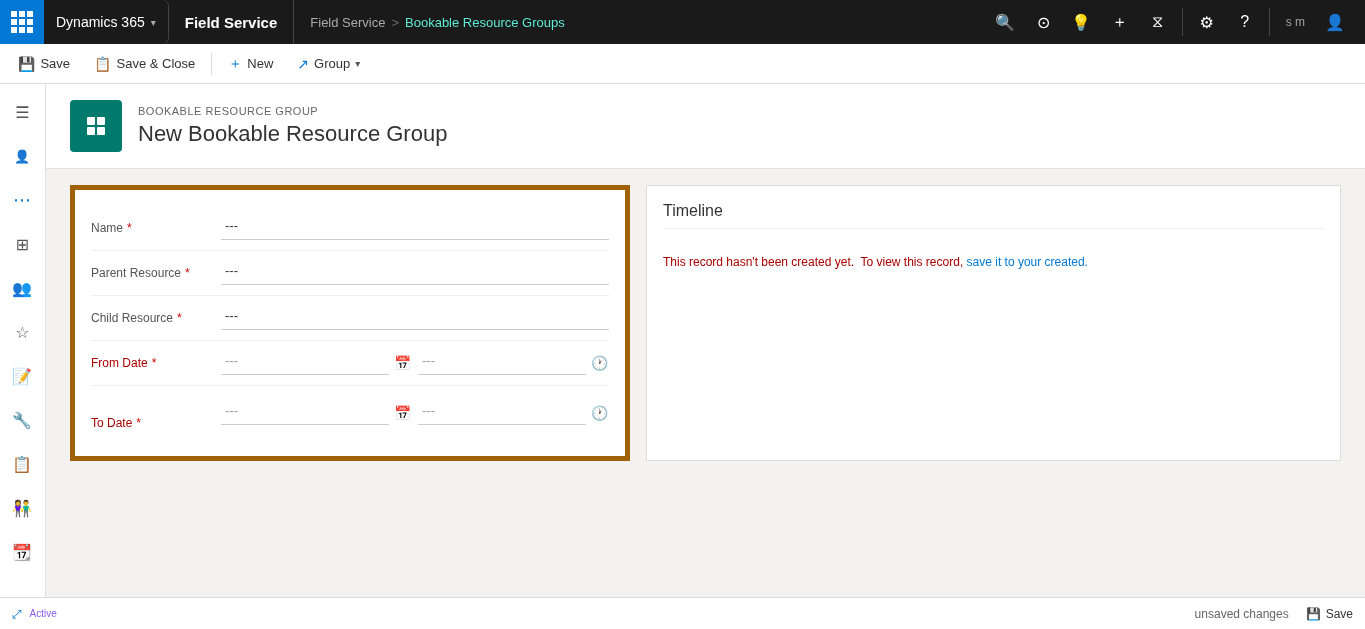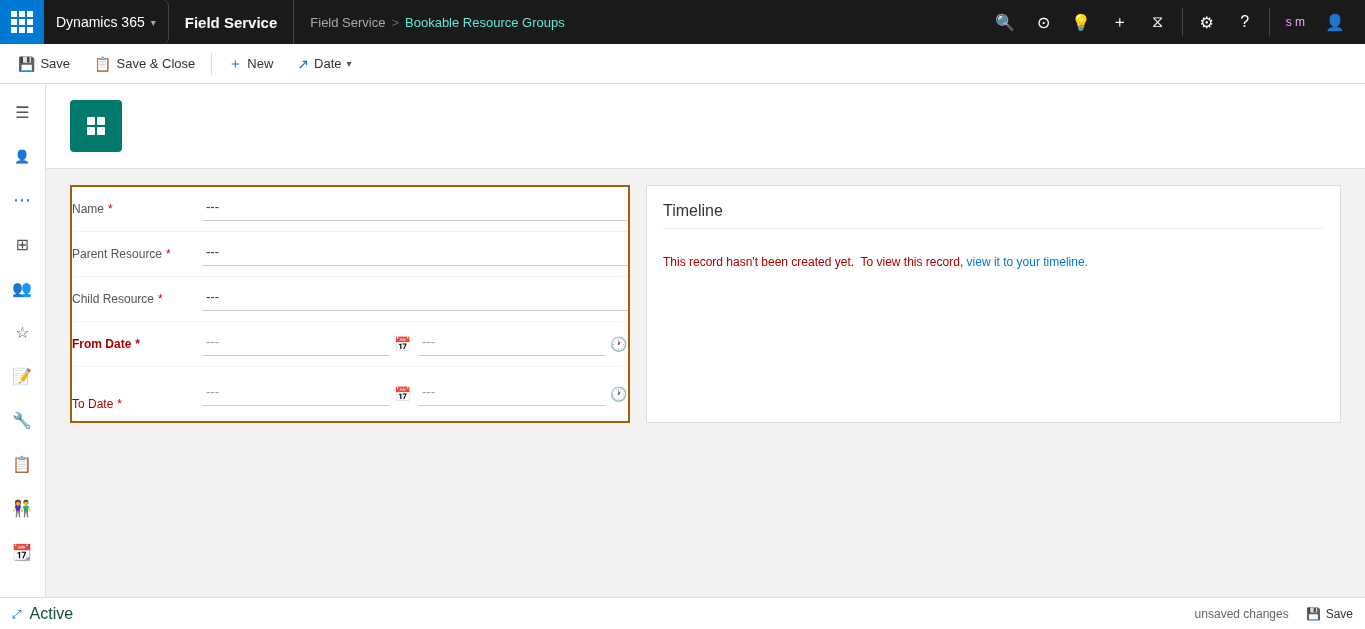--- a/index.html
+++ b/index.html
@@ -51,21 +51,21 @@
       display: flex; align-items: center; gap: 2px;
       padding-right: 12px;
     }
     .top-nav-icon-btn {
       width: 36px; height: 36px;
       display: flex; align-items: center; justify-content: center;
       color: white; font-size: 16px; cursor: pointer; border-radius: 2px;
     }
     .top-nav-divider { width: 1px; height: 28px; background: #444; margin: 0 4px; }
     .user-avatar {
-      color: #f0abfc; font-size: 12px; padding: 0 10px;
+      color: #a3a3a3; font-size: 12px; padding: 0 10px;
     }
 
     
     .command-bar {
       background: #fff;
       height: 40px;
       display: flex;
       align-items: center;
       padding: 0 8px;
       border-bottom: 1px solid #ddd;
@@ -169,21 +169,22 @@
 
     
     .form-content {
       padding: 16px 24px;
       display: flex;
       gap: 16px;
     }
 
     .form-section {
       background: #fff;
-      border: 2px solid #a16207;
+      border: 5px solid #a16207;
+      padding: 16px;
       flex: 0 0 560px;
     }
 
     .form-field {
       display: flex;
       align-items: center;
       padding: 10px 0;
       border-bottom: 1px solid #f0f0f0;
       min-height: 42px;
     }
@@ -246,21 +247,21 @@
       height: 32px;
       border-top: 1px solid #ddd;
       display: flex;
       align-items: center;
       padding: 0 12px;
       justify-content: space-between;
       flex-shrink: 0;
     }
     .status-left { display: flex; align-items: center; gap: 8px; }
     .status-icon { color: #0078d4; font-size: 12px; }
-    .status-text { font-size: 16px; color: #14532d; }
+    .status-text { font-size: 10px; color: #8b5cf6; }
     .status-right { display: flex; align-items: center; gap: 18px; }
     .unsaved-text { font-size: 12px; color: #666; }
     .save-status-btn {
       font-size: 12px; color: #333; cursor: pointer;
       display: flex; align-items: center; gap: 4px;
     }
   </style>
 </head>
 <body>
 
@@ -314,21 +315,21 @@
     <span class="cmd-icon">📋</span>
     <span>Save &amp; Close</span>
   </button>
   <div class="cmd-divider"></div>
   <button class="cmd-btn">
     <span class="cmd-icon">＋</span>
     <span>New</span>
   </button>
   <button class="cmd-btn">
     <span class="cmd-icon">↗</span>
-    <span>Date</span>
+    <span>Group</span>
     <span style="font-size:10px;color:#555;">▾</span>
   </button>
 </div>
 
 <div class="main-layout">
 
   <div class="sidebar">
     <div class="sidebar-item">☰</div>
     <div class="sidebar-item" style="font-size:13px;">👤</div>
     <div class="sidebar-item" style="font-size:18px; letter-spacing:1px; color:#0078d4;">⋯</div>
@@ -346,20 +347,24 @@
 
     <div class="page-header">
       <div class="entity-icon">
         <svg width="24" height="24" viewBox="0 0 24 24" fill="white">
           <rect x="3" y="3" width="8" height="8" rx="1"></rect>
           <rect x="13" y="3" width="8" height="8" rx="1"></rect>
           <rect x="3" y="13" width="8" height="8" rx="1"></rect>
           <rect x="13" y="13" width="8" height="8" rx="1"></rect>
         </svg>
       </div>
+      <div class="entity-labels">
+        <div class="entity-type">BOOKABLE RESOURCE GROUP</div>
+        <div class="entity-title">New Bookable Resource Group</div>
+      </div>
     </div>
 
 
     <div class="form-content">
 
       <div class="form-section">
 
         <div class="form-field">
           <div class="field-label">
             Name<span class="field-required">*</span>
@@ -375,21 +380,21 @@
         </div>
 
         <div class="form-field">
           <div class="field-label">
             Child Resource<span class="field-required">*</span>
           </div>
           <div class="field-value">---</div>
         </div>
 
         <div class="form-field">
-          <div class="field-label" style="color:#a00;font-weight:bold;">
+          <div class="field-label" style="color:#a00;">
             From Date<span class="field-required">*</span>
           </div>
           <div class="date-field-group">
             <div class="date-input">---</div>
             <span class="date-icon">📅</span>
             <div class="time-input">---</div>
             <span class="time-icon">🕐</span>
           </div>
         </div>
 
@@ -403,21 +408,21 @@
             <div class="time-input">---</div>
             <span class="time-icon">🕐</span>
           </div>
         </div>
 
       </div>
 
       <div class="timeline-section">
         <div class="timeline-title">Timeline</div>
         <div class="timeline-message">
-          This record hasn't been created yet.&nbsp; To view this record, <span class="link">view it to your timeline.</span>
+          This record hasn't been created yet.&nbsp; To view this record, <span class="link">save it to your created.</span>
         </div>
       </div>
 
     </div>
   </div>
 </div>
 
 <div class="status-bar">
   <div class="status-left">
     <span class="status-icon">⤢</span>

